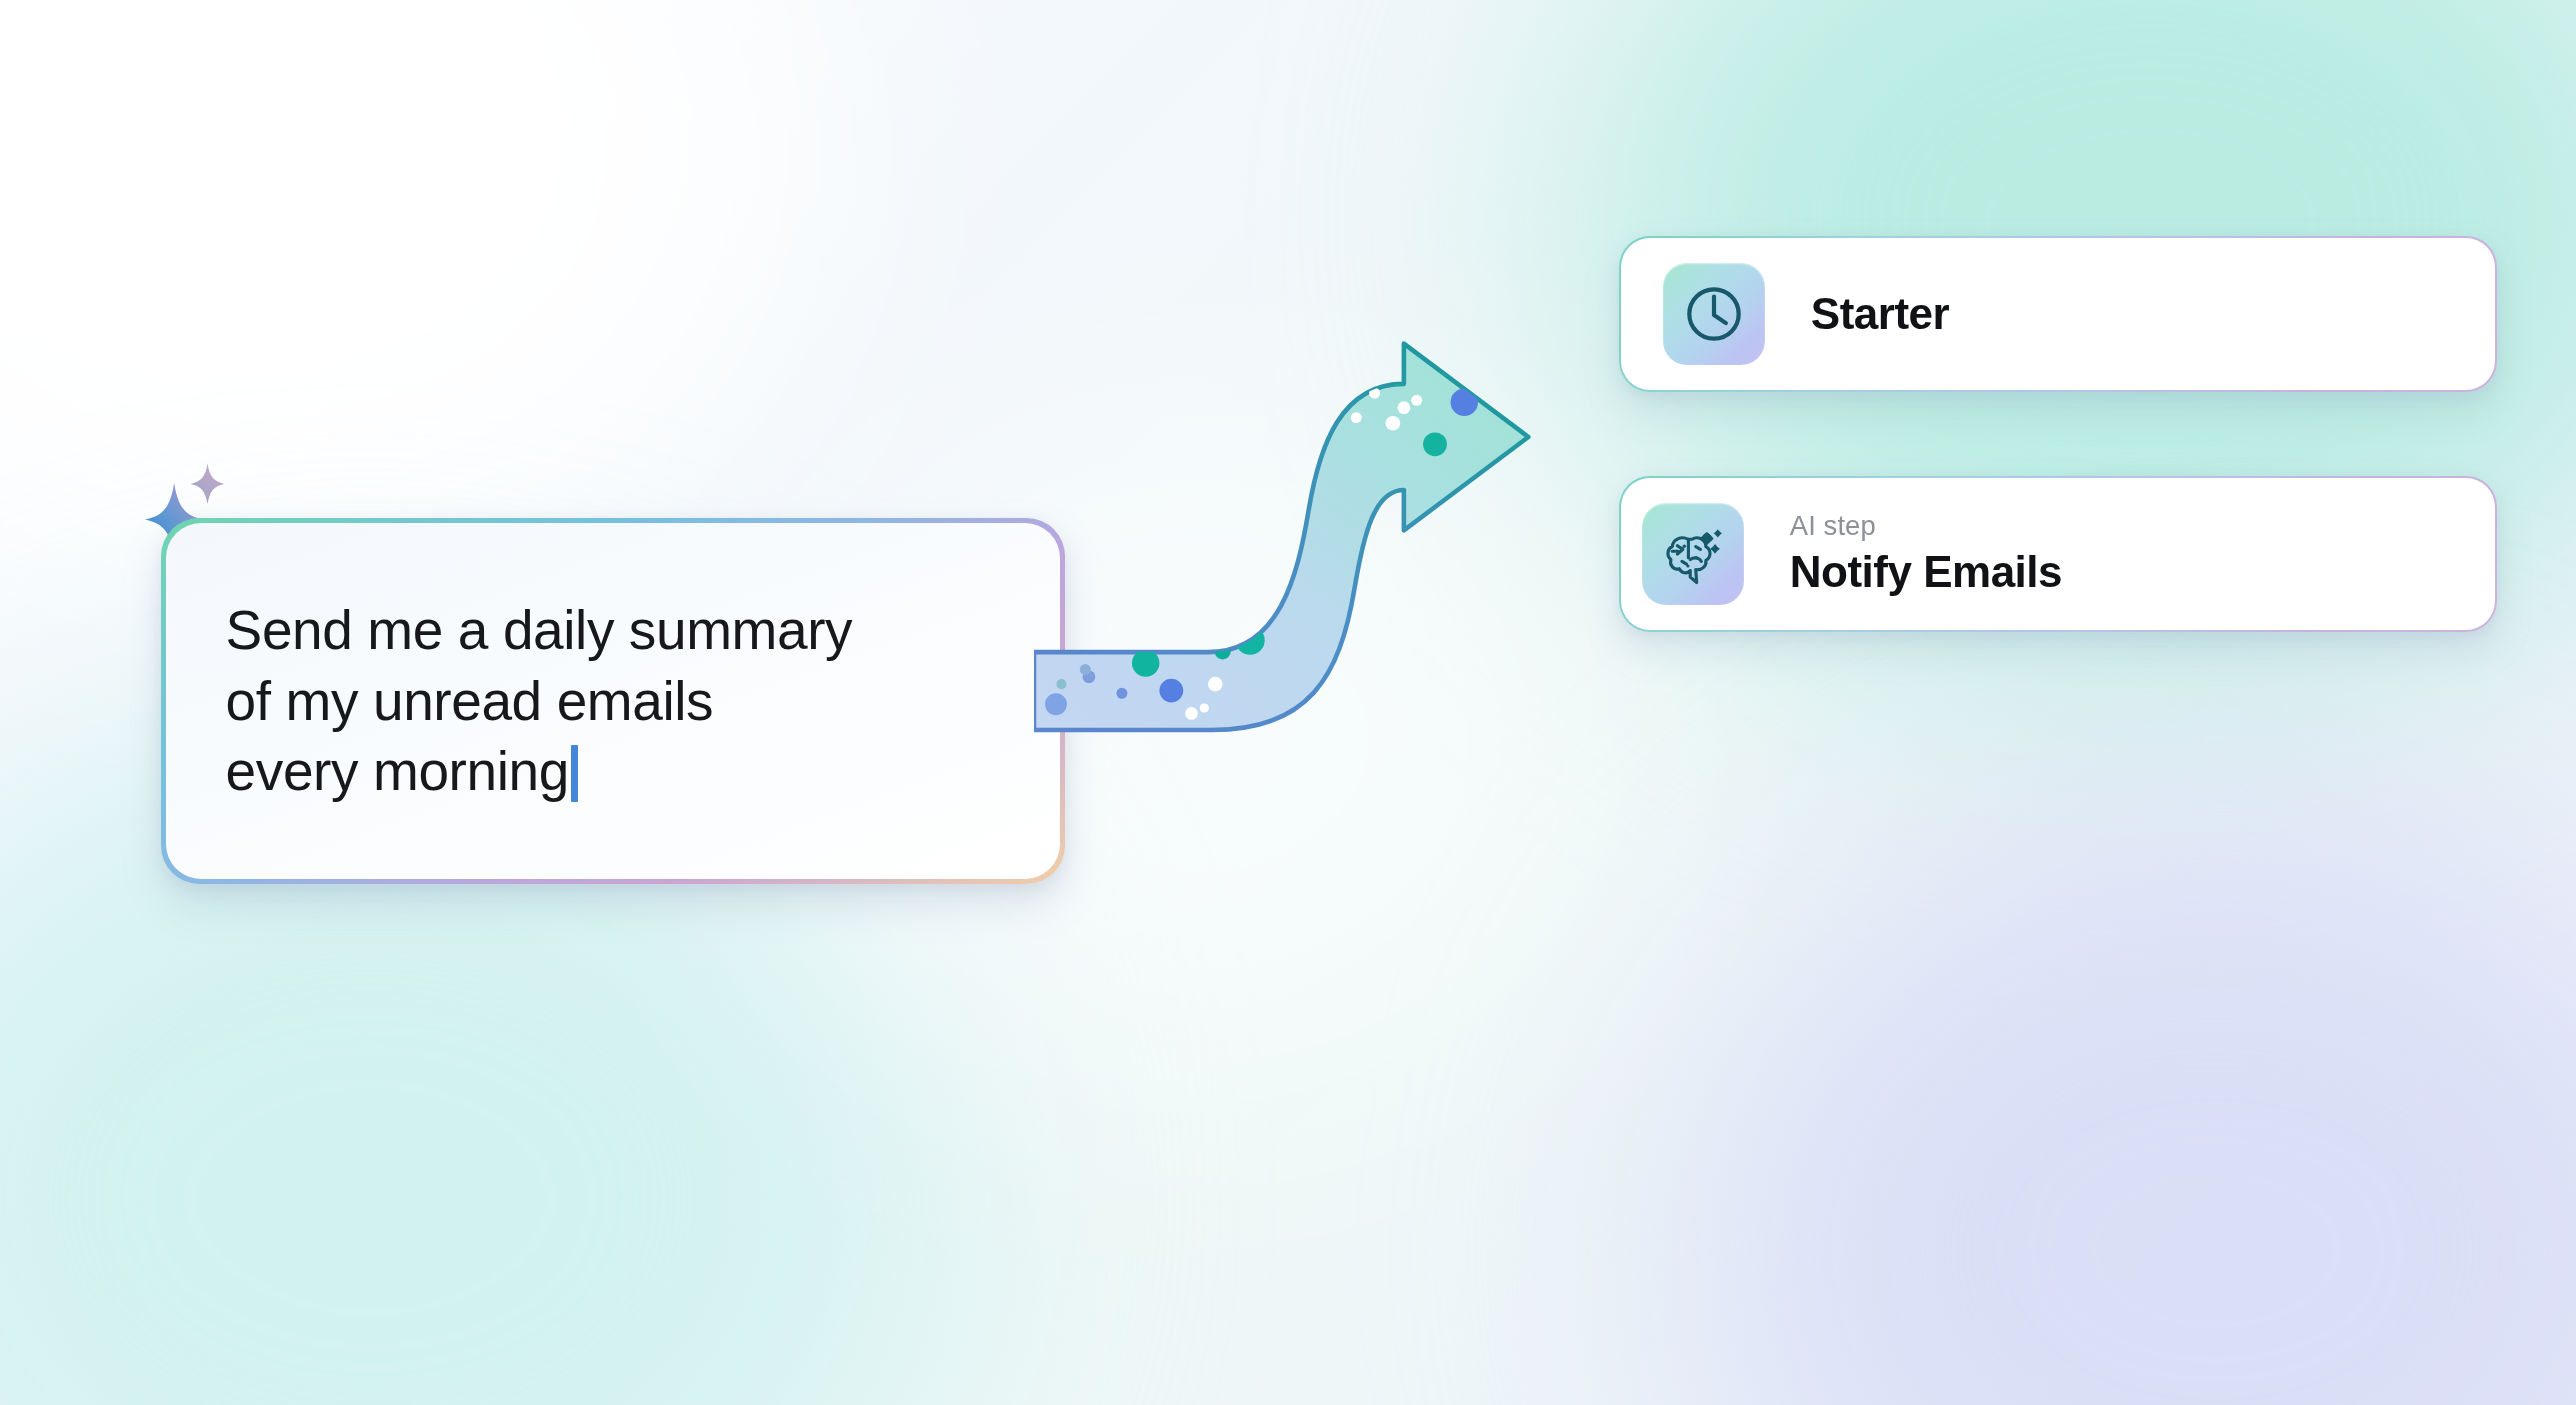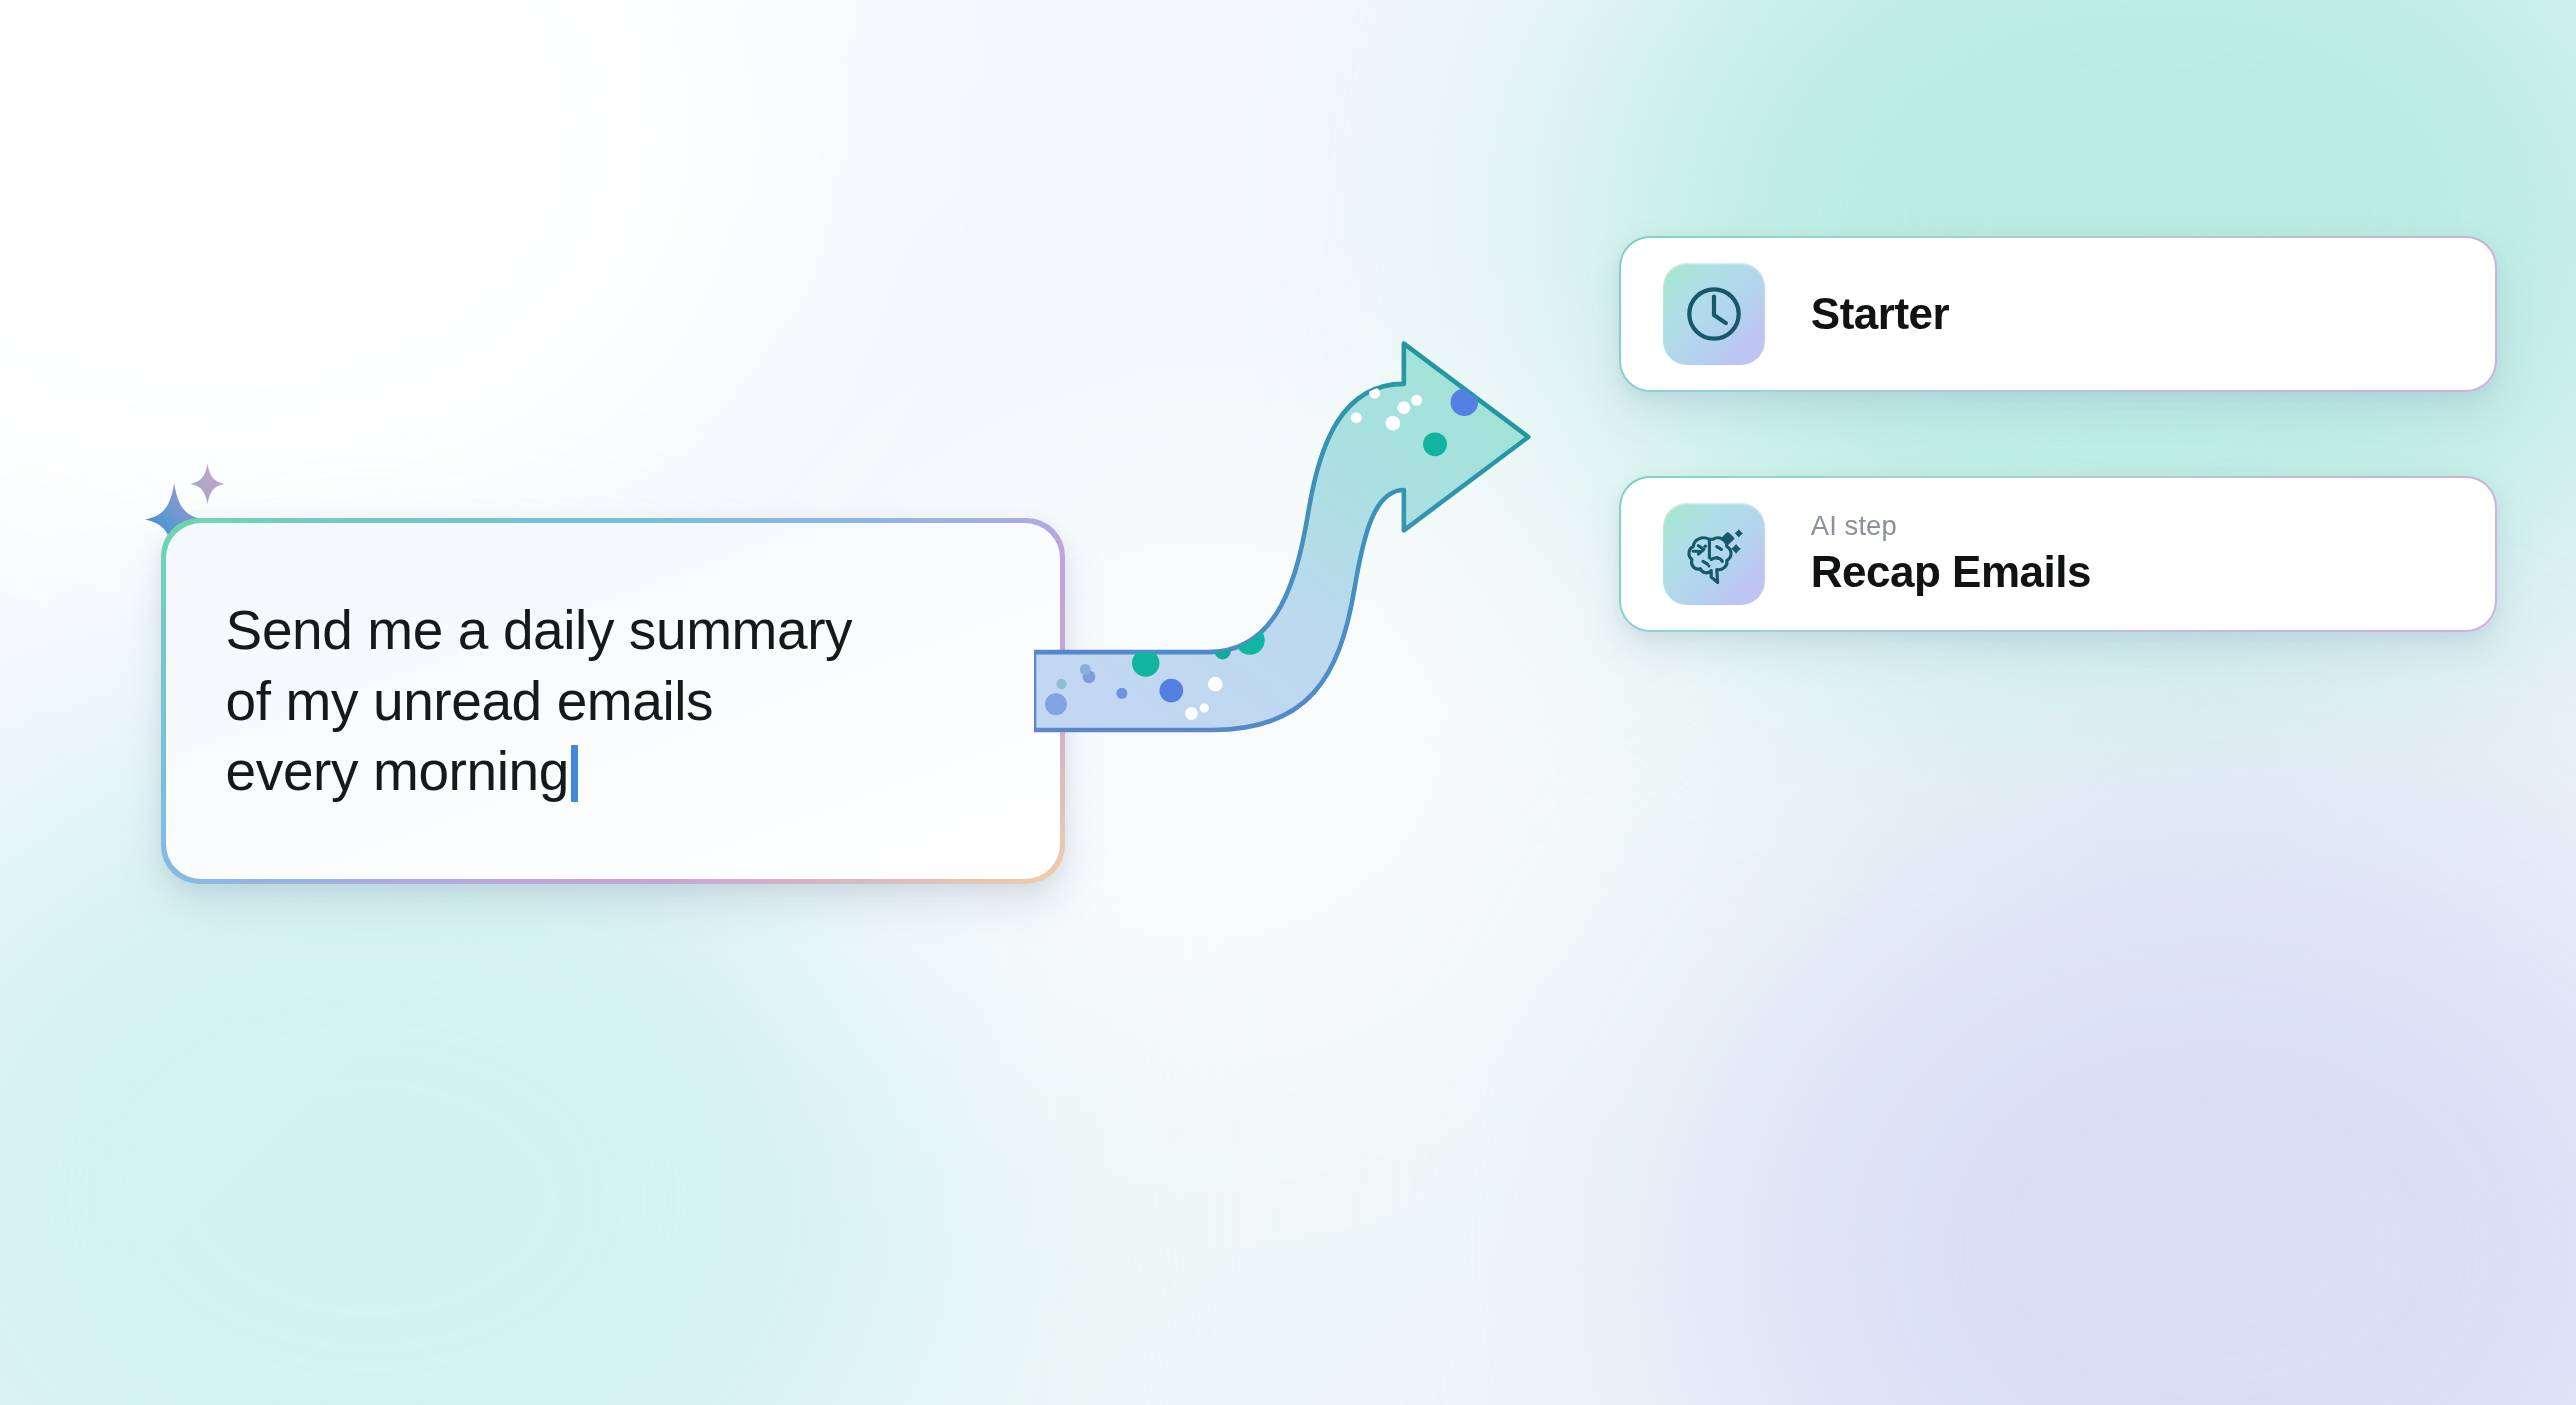--- a/index.html
+++ b/index.html
@@ -163,21 +163,21 @@
     background: #ffffff;
     height: 100%;
     display: flex;
     align-items: center;
     padding: 0 42px;
     box-sizing: border-box;
   }
   .card-h1 { height: 156px; }
   .card-h1 .card-inner { height: 152px; }
   .card-h2 { height: 156px; }
-  .card-h2 .card-inner { height: 152px; }
+  .card-h2 .card-inner { height: 152px; padding-left: 21px; }
 
   .icon-tile {
     width: 102px;
     height: 102px;
     border-radius: 24px;
     background: linear-gradient(135deg,
         #a5e6cf 0%,
         #aee0e4 28%,
         #b3d4ef 58%,
         #bcc4f2 82%,
@@ -376,21 +376,21 @@
 
             <g fill="#17586b">
               <path d="M52 13 C 55.5 15.5, 57 17, 59.5 20.5 C 57 23, 55.5 24.5, 52 27.5 C 48.7 24.5, 47.2 23, 44.5 20.5 C 47.2 17, 48.7 15.5, 52 13 Z"></path>
               <path d="M64 10 C 65.6 12.1, 66.4 12.9, 68.6 14.5 C 66.4 16.1, 65.6 16.9, 64 19 C 62.4 16.9, 61.6 16.1, 59.4 14.5 C 61.6 12.9, 62.4 12.1, 64 10 Z"></path>
               <path d="M61 26 C 62.9 28.5, 63.8 29.4, 66.3 31.3 C 63.8 33.2, 62.9 34.1, 61 36.6 C 59.1 34.1, 58.2 33.2, 55.7 31.3 C 58.2 29.4, 59.1 28.5, 61 26 Z"></path>
             </g>
           </svg>
         </div>
         <div class="card-texts">
           <div class="card-eyebrow">AI step</div>
-          <div class="card-title">Recap Emails</div>
+          <div class="card-title">Notify Emails</div>
         </div>
       </div>
     </div>
 
 
   </div>
 </div>
 
 
 </body></html>

